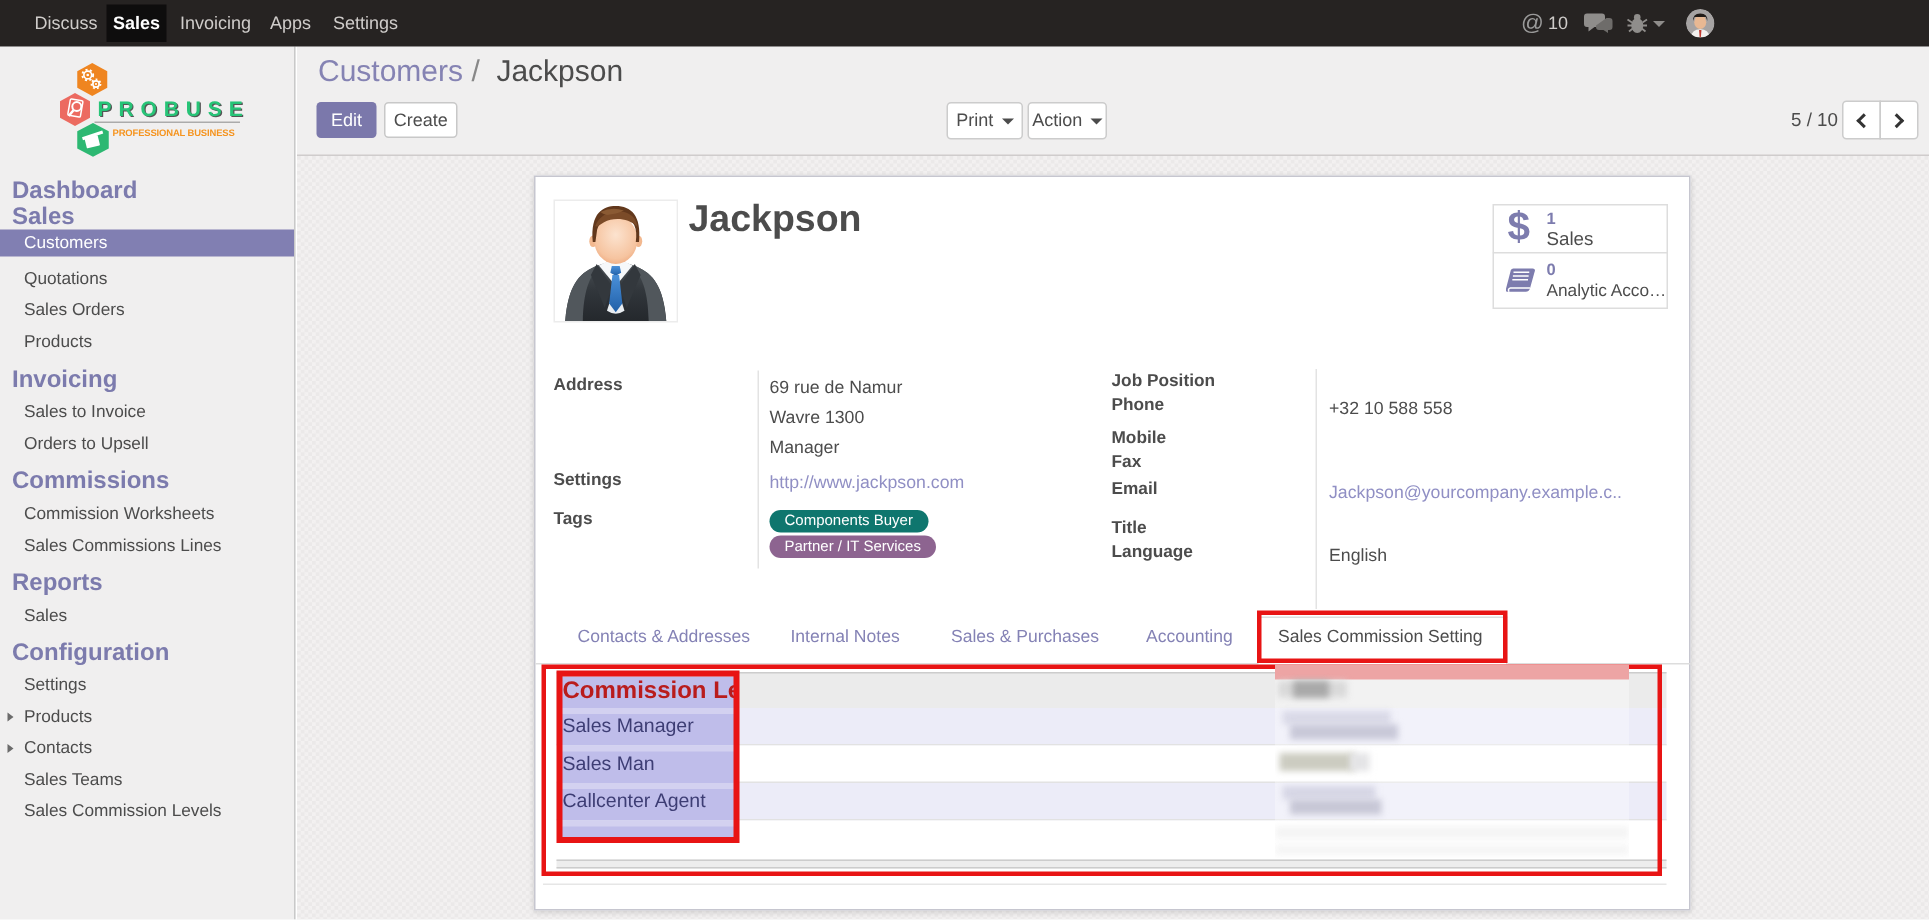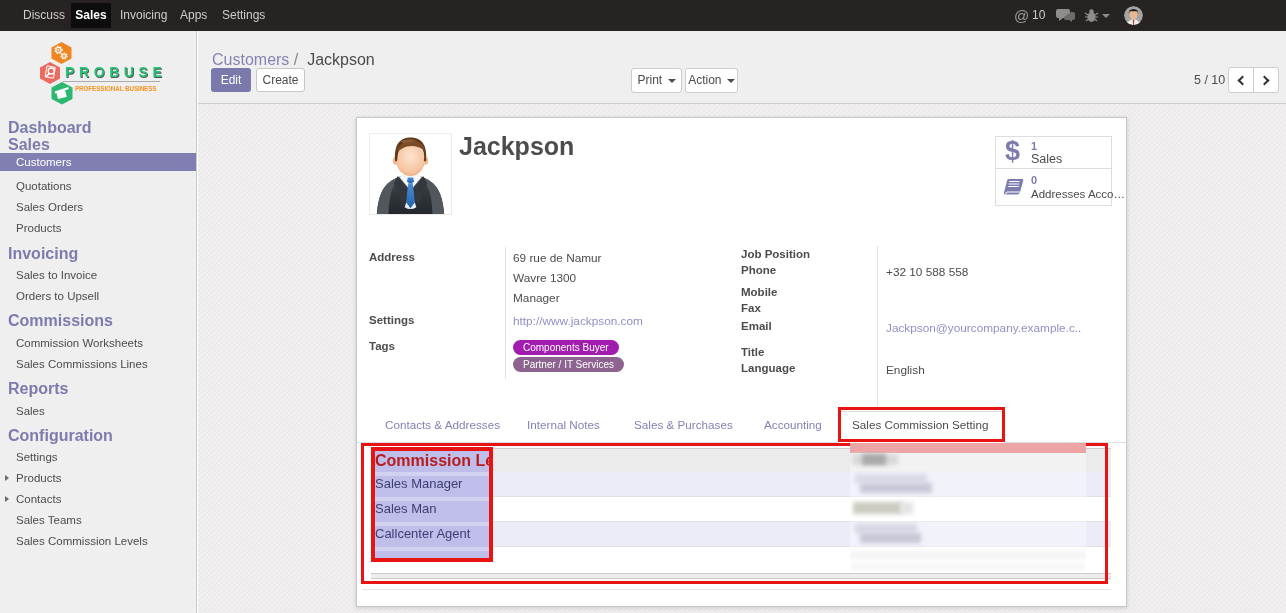--- a/index.html
+++ b/index.html
@@ -13,21 +13,21 @@
 
 
 #sidebar { position:absolute; left:0; top:31px; width:197px; height:582px; background:#f0efef; border-right:1px solid #c9c9c9; z-index:10; }
 .sheading { position:absolute; left:8px; font-size:16px; font-weight:bold; color:#7c7bad; height:16px; line-height:16px; }
 .sitem { position:absolute; left:16px; font-size:11.5px; color:#4c4c4c; height:18px; line-height:18px; white-space:nowrap; }
 #activeitem { position:absolute; left:0; top:122px; width:196px; height:18px; background:#817fb2; color:#fff; font-size:11.5px; line-height:18px; padding-left:16px; }
 .scaret { position:absolute; left:5px; width:0; height:0; border-left:4px solid #6b6b6b; border-top:3px solid transparent; border-bottom:3px solid transparent; }
 
 
 #cp { position:absolute; left:198px; top:31px; width:1088px; height:73px; background:#f0efef; border-bottom:1px solid #cfcccc; z-index:5; }
-#breadcrumb { position:absolute; left:14px; top:20px; font-size:16px; color:#4c4c4c;text-align:center; }
+#breadcrumb { position:absolute; left:14px; top:6px; font-size:20px; color:#4c4c4c;text-align:center; }
 #breadcrumb .bc-link { color:#8583b3; }
 .btn { position:absolute; font-size:12px; text-align:center; border-radius:3px; }
 #btn-edit { left:13px; top:37px; width:40px; height:24px; line-height:24px; background:#7b78ab; color:#fff; }
 #btn-create { left:58px; top:37px; width:49px; height:24px; line-height:22px; background:#fff; border:1px solid #c8c8c8; color:#4c4c4c; }
 #btn-print { left:433px; top:37px; width:51px; height:25px; line-height:23px; background:#fff; border:1px solid #ccc; color:#4c4c4c; font-size:12px; }
 #btn-action { left:487px; top:37px; width:53px; height:25px; line-height:23px; background:#fff; border:1px solid #ccc; color:#4c4c4c; font-size:12px; }
 .caret { display:inline-block; width:0; height:0; border-top:4px solid #4c4c4c; border-left:4px solid transparent; border-right:4px solid transparent; vertical-align:middle; margin-left:2px; }
 #pagerval { position:absolute; left:996px; top:42px; font-size:12.5px; color:#4c4c4c; }
 .pagerbtn { position:absolute; top:36px; width:26px; height:26px; background:#fff; border:1px solid #ccc; }
 #pager-prev { left:1030px; border-radius:3px 0 0 3px; }
@@ -238,32 +238,32 @@
       <span class="stattext1" style="left:35px; top:3px;">1</span>
       <span class="stattext2" style="left:35px; top:16px; font-size:12.5px;">Sales</span>
     </div>
     <div class="statcell" style="left:638px; top:50px; width:117px; height:38px;">
       <svg style="position:absolute; left:8px; top:8px;" width="21" height="20" viewBox="0 0 21 20">
         <path d="M4 2 Q3 2 2.5 3 L0.5 16 Q0.5 17.5 2 17.5 L14 17.5 Q16 17.5 16.5 15.5 L18.5 4 Q19 2 17 2 Z" fill="#7d7cae" transform="skewX(-6)" transform-origin="10 10"></path>
         <path d="M5 4.5 L15.5 4.5 M4.6 7 L15.1 7 M4.2 9.5 L14.7 9.5" stroke="#fff" stroke-width="1.1"></path>
         <path d="M2 17.5 Q1 15.5 3 15 L16 15" stroke="#fff" stroke-width="1" fill="none"></path>
       </svg>
       <span class="stattext1" style="left:35px; top:5px;">0</span>
-      <span class="stattext2" style="left:35px; top:19px;">Addresses Acco…</span>
+      <span class="stattext2" style="left:35px; top:19px;">Analytic Acco…</span>
     </div>
 
     <div class="vsep" style="left:148px; top:129px; height:132px;"></div>
     <div class="flabel" style="left:12px; top:133px;">Address</div>
     <div class="fval" style="left:156px; top:133px;">69 rue de Namur</div>
     <div class="fval" style="left:156px; top:153px;">Wavre 1300</div>
     <div class="fval" style="left:156px; top:173px;">Manager</div>
     <div class="flabel" style="left:12px; top:196px;">Settings</div>
     <div class="flink" style="left:156px; top:196px;">http://www.jackpson.com</div>
     <div class="flabel" style="left:12px; top:222px;">Tags</div>
-    <div class="tag" style="left:156px; top:222px; background:#a21caf;">Components Buyer</div>
+    <div class="tag" style="left:156px; top:222px; background:#0f766e;">Components Buyer</div>
     <div class="tag" style="left:156px; top:239px; background:#8d6490;">Partner / IT Services</div>
 
     <div class="vsep" style="left:520px; top:128px; height:160px;"></div>
     <div class="flabel" style="left:384px; top:130px;">Job Position</div>
     <div class="flabel" style="left:384px; top:146px;">Phone</div>
     <div class="fval" style="left:529px; top:147px;">+32 10 588 558</div>
     <div class="flabel" style="left:384px; top:168px;">Mobile</div>
     <div class="flabel" style="left:384px; top:184px;">Fax</div>
     <div class="flabel" style="left:384px; top:202px;">Email</div>
     <div class="flink" style="left:529px; top:203px;">Jackpson@yourcompany.example.c..</div>

